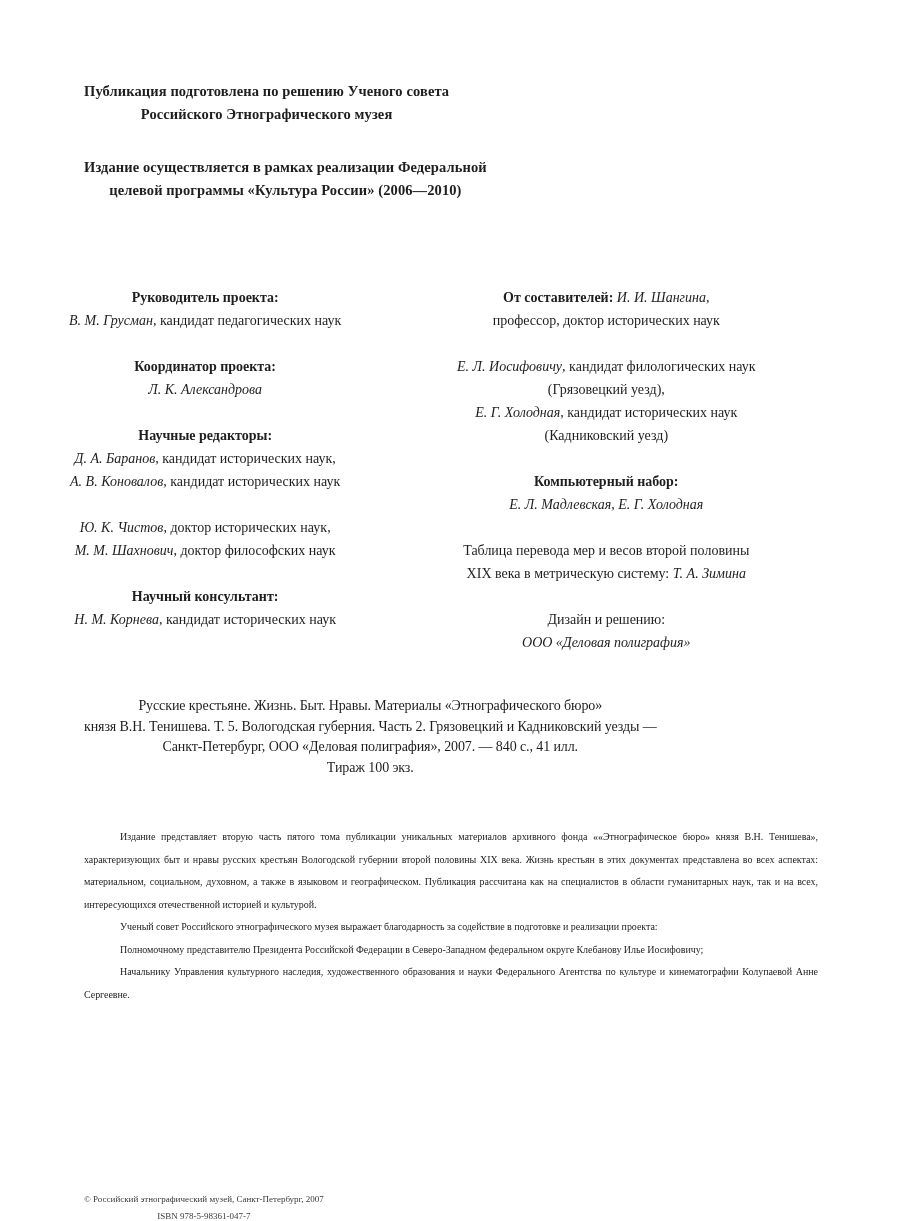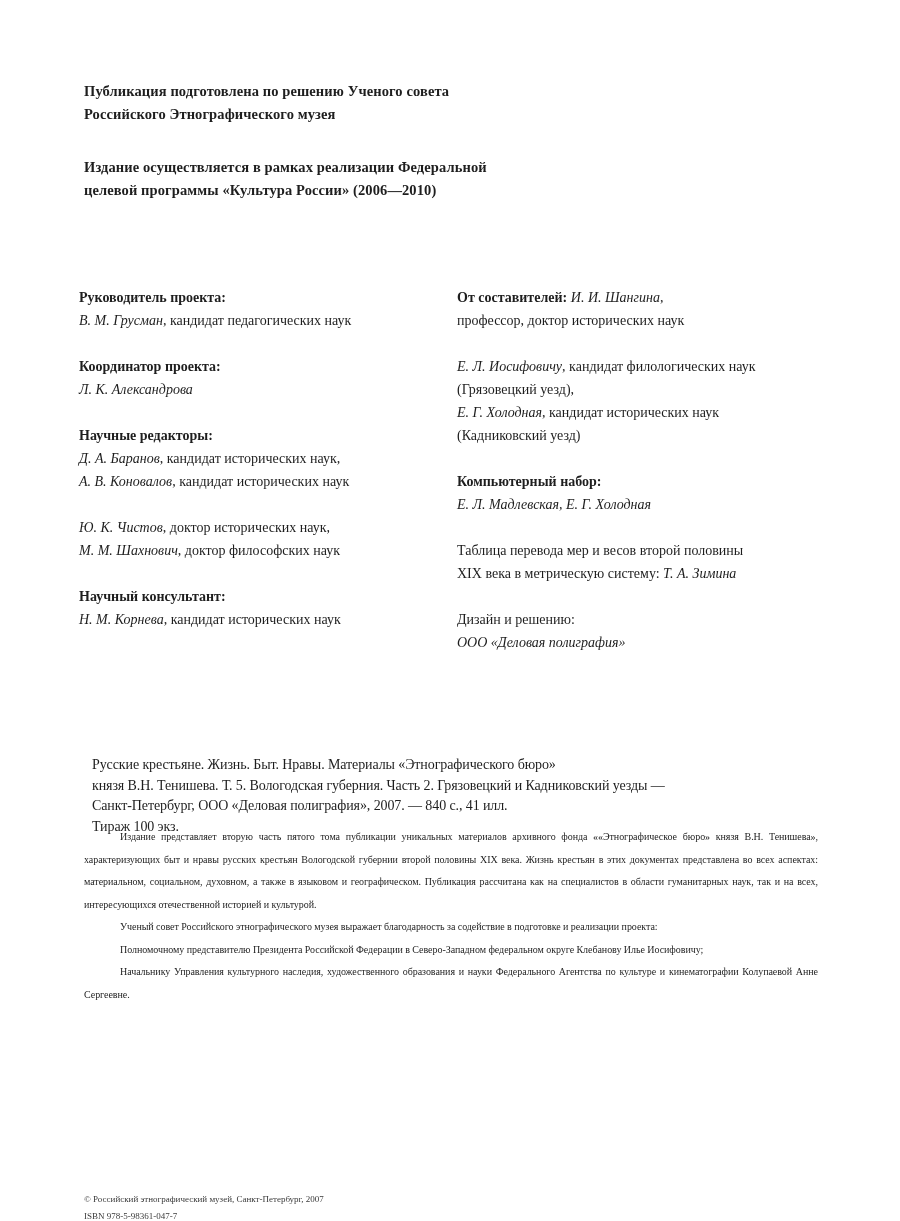--- a/index.html
+++ b/index.html
@@ -4,27 +4,27 @@
 <style>
   html, body { margin: 0; padding: 0; background: #ffffff; }
   body {
     width: 900px; height: 1221px; position: relative; overflow: hidden;
     font-family: "Liberation Serif", "DejaVu Serif", serif;
     color: #1e1e1e;
   }
   .abs { position: absolute; }
   .b { font-weight: bold; }
   .i { font-style: italic; }
-  .line { font-size: 14.5px; line-height: 23px; white-space: nowrap; }
+  .line { font-size: 14.5px; line-height: 23px; white-space: nowrap; text-align: center; }
   .top { left: 84px; }
   .top .line { font-size: 14.5px; line-height: 23px; letter-spacing: 0.1px; }
   .credits { font-size: 14px; line-height: 23px; }
   .credits .group { margin-bottom: 23px; }
   .credits .line { font-size: 14px; }
-  .biblio { left: 84px; top: 755px; margin-left: 8px; }
+  .biblio { left: 84px; top: 696px; }
   .biblio .line {
     font-family: "Liberation Sans Narrow", "Liberation Serif", serif;
     font-size: 14px; line-height: 20.5px; letter-spacing: -0.1px;
   }
   .abstract { left: 84px; top: 826px; width: 734px; }
   .abstract p {
     margin: 0; font-size: 10px; line-height: 22.5px; text-align: justify;
     text-indent: 36px; letter-spacing: -0.05px;
   }
   .footer { left: 84px; top: 1191px; }
@@ -35,21 +35,21 @@
 
 <div class="abs top" style="top:80px;">
   <div class="line b">Публикация подготовлена по решению Ученого совета</div>
   <div class="line b">Российского Этнографического музея</div>
 </div>
 <div class="abs top" style="top:156px;">
   <div class="line b">Издание осуществляется в рамках реализации Федеральной</div>
   <div class="line b">целевой программы «Культура России» (2006—2010)</div>
 </div>
 
-<div class="abs credits" style="left:79px; top:286px;">
+<div class="abs credits" style="left:69px; top:286px;">
   <div class="group">
     <div class="line b">Руководитель проекта:</div>
     <div class="line"><span class="i">В. М. Грусман</span><span>, кандидат педагогических наук</span></div>
   </div>
   <div class="group">
     <div class="line b">Координатор проекта:</div>
     <div class="line"><span class="i">Л. К. Александрова</span><span></span></div>
   </div>
   <div class="group">
     <div class="line b">Научные редакторы:</div>

